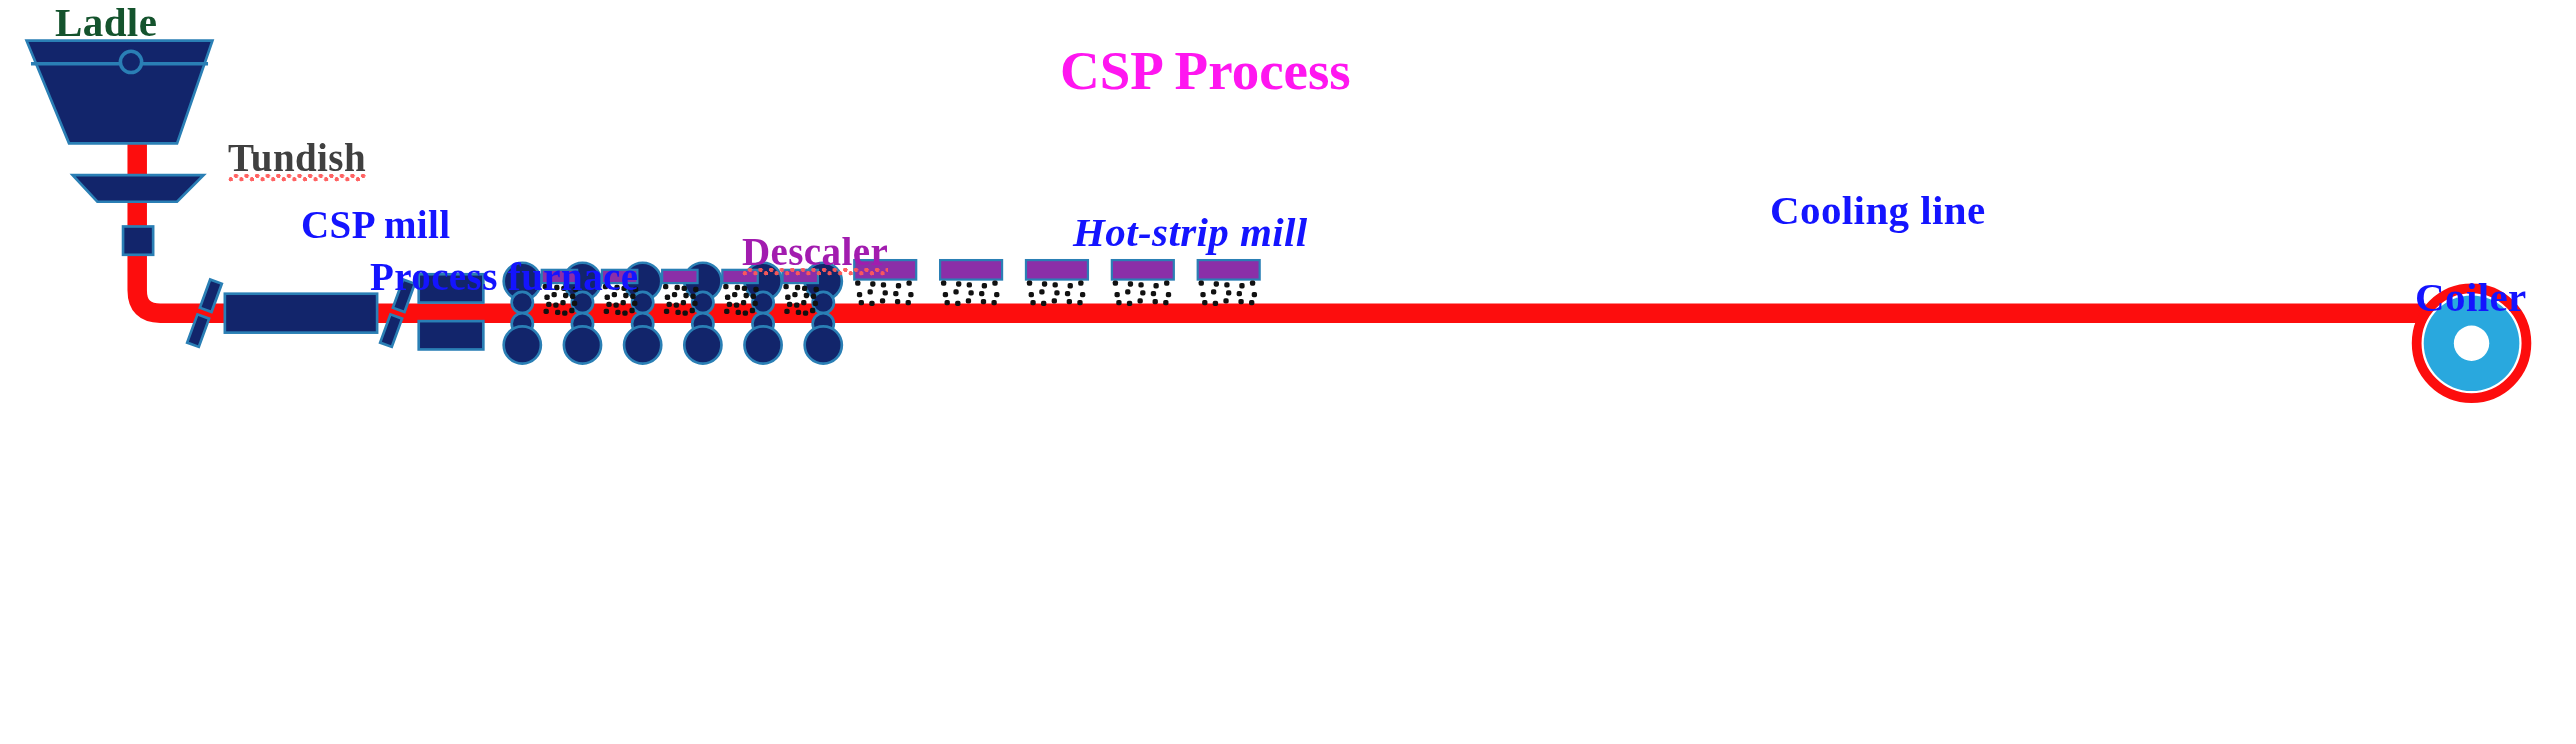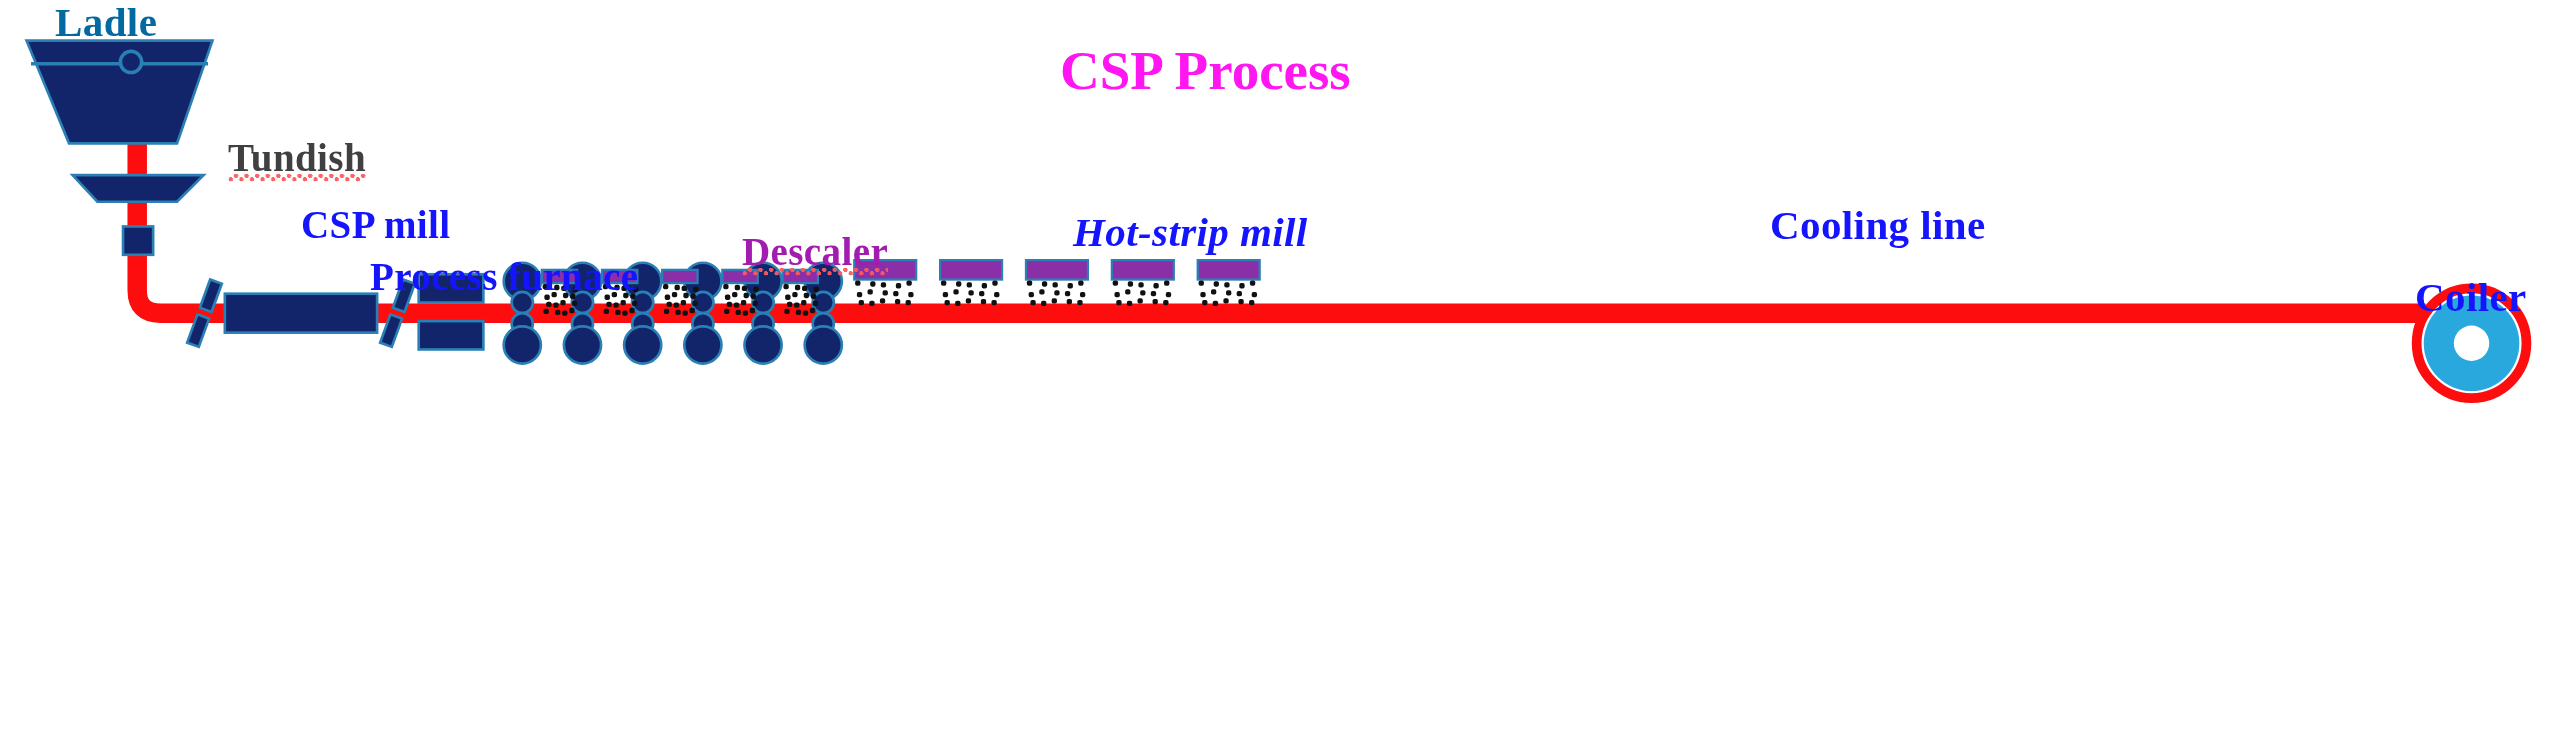--- a/index.html
+++ b/index.html
@@ -266,26 +266,26 @@
         <rect x="1382" y="337" width="6" height="6" rx="2" fill="#111111"></rect>
         <rect x="1399" y="338" width="6" height="6" rx="2" fill="#111111"></rect>
         <rect x="1411" y="339" width="6" height="6" rx="2" fill="#111111"></rect>
         <circle cx="2792" cy="388" r="62" fill="none" stroke="#fd0d0d" stroke-width="11"></circle>
         <circle cx="2792" cy="388" r="54" fill="#29a8de"></circle>
         <circle cx="2792" cy="388" r="20" fill="#ffffff"></circle>
       </g>
   </svg>
 
   <div id="labels">
-      <div class="lbl" style="left: 55px; top: 1.8px; font-size: 41px; color: #0369a1;">Ladle</div>
+      <div class="lbl" style="left: 55px; top: 1.8px; font-size: 41px; color: #14532d;">Ladle</div>
       <div class="lbl spell" style="left: 228px; top: 138px; font-size: 39px; color: #404040;">Tundish</div>
       <div class="squiggle" style="left: 228px; top: 174px; width: 138px;"></div>
       <div class="lbl" style="left: 301px; top: 205px; font-size: 39px; color: rgb(20, 20, 255);">CSP mill</div>
       <div class="lbl" style="left: 370px; top: 257px; font-size: 39px; color: rgb(20, 20, 255);">Process furnace</div>
       <div class="lbl spell" style="left: 742px; top: 232px; font-size: 39px; color: #a21caf;">Descaler</div>
       <div class="squiggle" style="left: 742px; top: 268px; width: 146px;"></div>
       <div class="lbl" style="left: 1073px; top: 212px; font-size: 41px; color: rgb(20, 20, 255); font-style: italic;">Hot-strip mill</div>
-      <div class="lbl" style="left: 1770px; top: 205px; font-size: 41px; color: rgb(20, 20, 255); text-align: center;">Cooling line</div>
+      <div class="lbl" style="left: 1770px; top: 190px; font-size: 41px; color: rgb(20, 20, 255); text-align: center;">Cooling line</div>
       <div class="lbl" style="left: 2415px; top: 239px; font-size: 41px; color: rgb(20, 20, 255); margin-top: 38px;">Coiler</div>
     </div>
 
 </div>
 
 
 </body></html>

